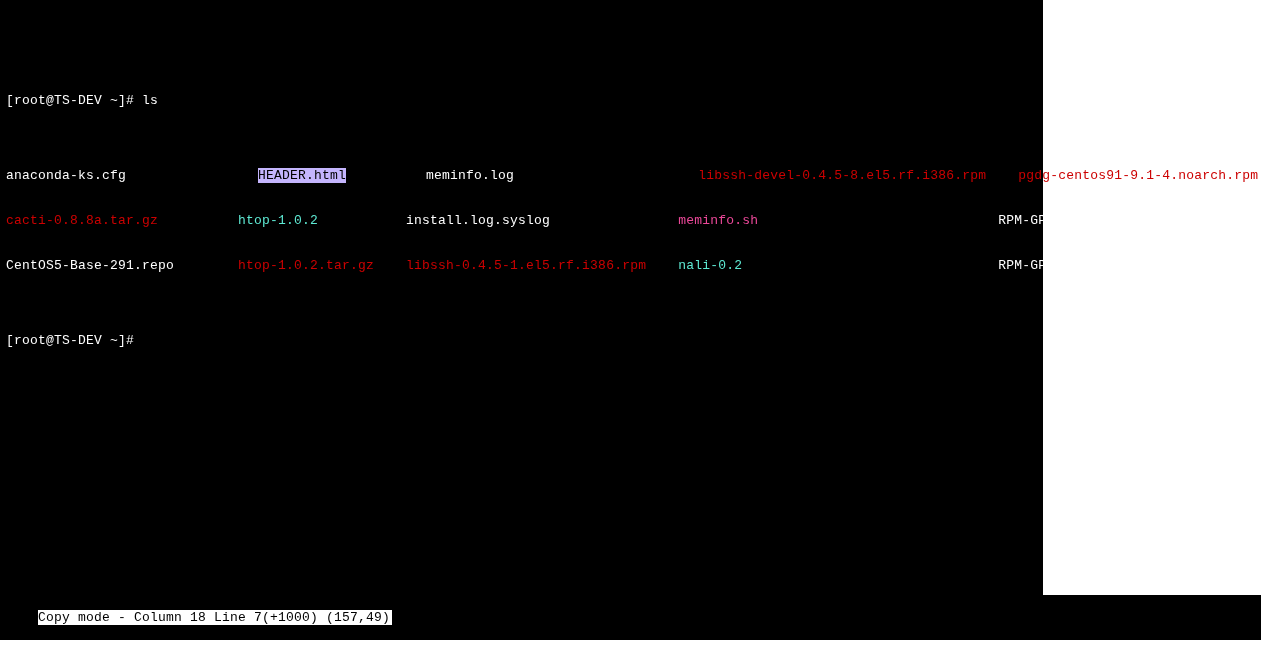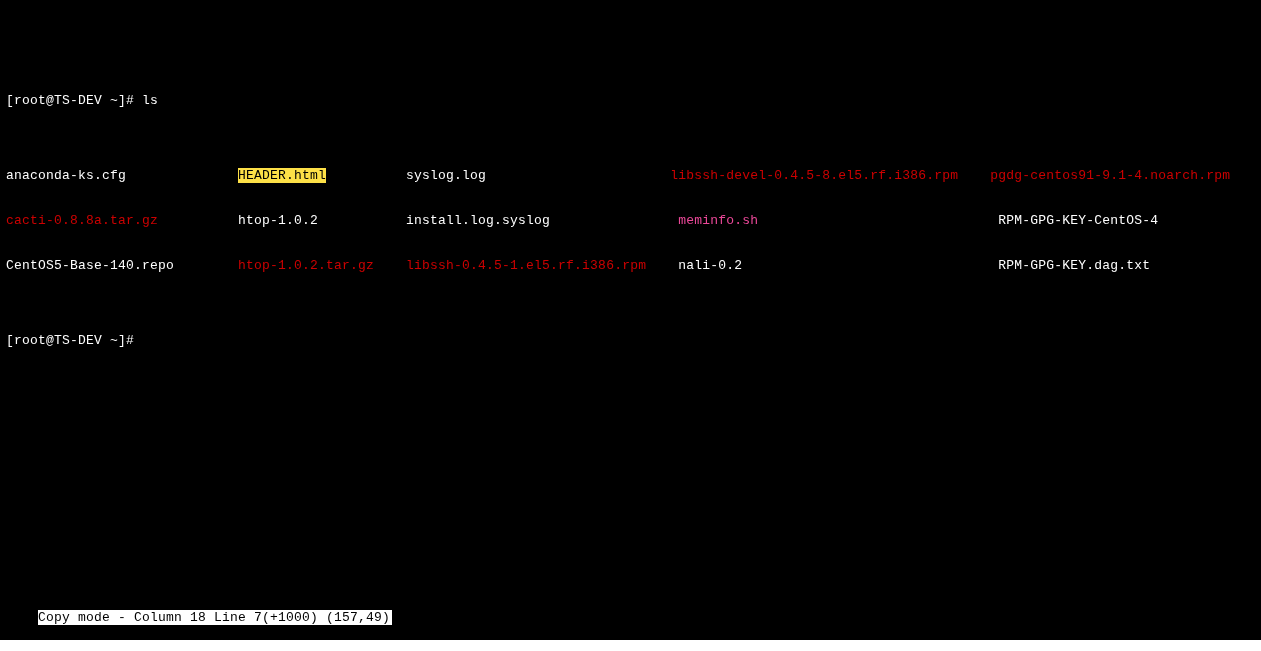--- a/index.html
+++ b/index.html
@@ -4,40 +4,40 @@
 <style>
   html, body {
     margin: 0;
     padding: 0;
     width: 1261px;
     height: 651px;
     background: #ffffff;
     overflow: hidden;
   }
   .terminal {
-    width: 1261px;
+    width: 1043px;
     height: 640px;
     background: #000000;
     font-family: "Courier New", Courier, monospace;
     font-size: 13px;
     line-height: 15px;
     color: #ffffff;
     position: relative;
     white-space: pre;
     letter-spacing: 0.2px;
   }
   .content {
     padding: 3px 4px 0 6px;
   }
   .row { white-space: pre; }
   .white { color: #ffffff; }
   .red { color: #cc0000; }
-  .blue { color: #ffffff; }
+  .blue { color: #5eead4; }
   .green { color: #ec4899; }
-  .sel { background: #fde047; color: #000000; }
+  .sel { background: #c4b5fd; color: #000000; margin-left: 20px; }
   .statusbar {
     position: absolute;
     left: 0;
     bottom: 0;
     width: 1261px;
     background: #000;
   }
   .statusbar .inner {
     display: inline-block;
     background: #ffffff;
@@ -55,23 +55,23 @@
 </head>
 <body>
 
 <div class="terminal">
   <div class="content">
 
     
     <div class="row"><span class="white">[root@TS-DEV ~]# ls</span></div>
 
     
-    <div class="row"><span class="white">anaconda-ks.cfg</span><span>              </span><span class="sel">HEADER.html</span><span>          </span><span class="white">syslog.log</span><span>                       </span><span class="red">libssh-devel-0.4.5-8.el5.rf.i386.rpm</span><span>    </span><span class="red">pgdg-centos91-9.1-4.noarch.rpm</span></div>
+    <div class="row"><span class="white">anaconda-ks.cfg</span><span>              </span><span class="sel">HEADER.html</span><span>          </span><span class="white">meminfo.log</span><span>                       </span><span class="red">libssh-devel-0.4.5-8.el5.rf.i386.rpm</span><span>    </span><span class="red">pgdg-centos91-9.1-4.noarch.rpm</span></div>
     <div class="row"><span class="red">cacti-0.8.8a.tar.gz</span><span>          </span><span class="blue">htop-1.0.2</span><span>           </span><span class="white">install.log.syslog</span><span>                </span><span class="green">meminfo.sh</span><span>                              </span><span class="white">RPM-GPG-KEY-CentOS-4</span></div>
-    <div class="row"><span class="white">CentOS5-Base-140.repo</span><span>        </span><span class="red">htop-1.0.2.tar.gz</span><span>    </span><span class="red">libssh-0.4.5-1.el5.rf.i386.rpm</span><span>    </span><span class="blue">nali-0.2</span><span>                                </span><span class="white">RPM-GPG-KEY.dag.txt</span></div>
+    <div class="row"><span class="white">CentOS5-Base-291.repo</span><span>        </span><span class="red">htop-1.0.2.tar.gz</span><span>    </span><span class="red">libssh-0.4.5-1.el5.rf.i386.rpm</span><span>    </span><span class="blue">nali-0.2</span><span>                                </span><span class="white">RPM-GPG-KEY.dag.txt</span></div>
 
     
     <div class="row"><span class="white">[root@TS-DEV ~]# </span><span class="cursor"></span></div>
 
   </div>
 
   <div class="statusbar">
     <span class="inner">Copy mode - Column 18 Line 7(+1000) (157,49)</span>
   </div>
 </div>

